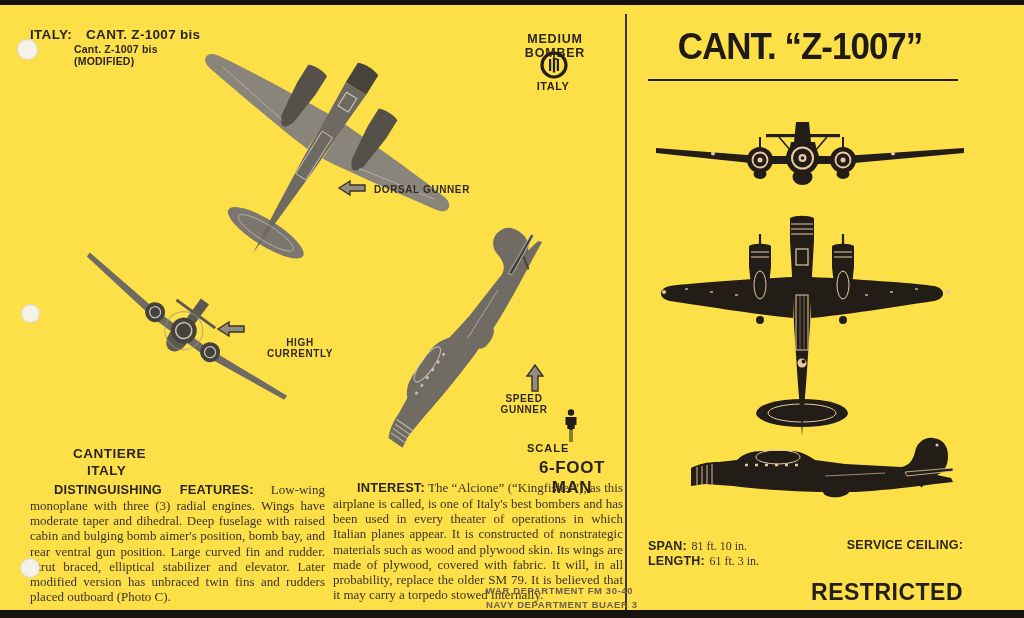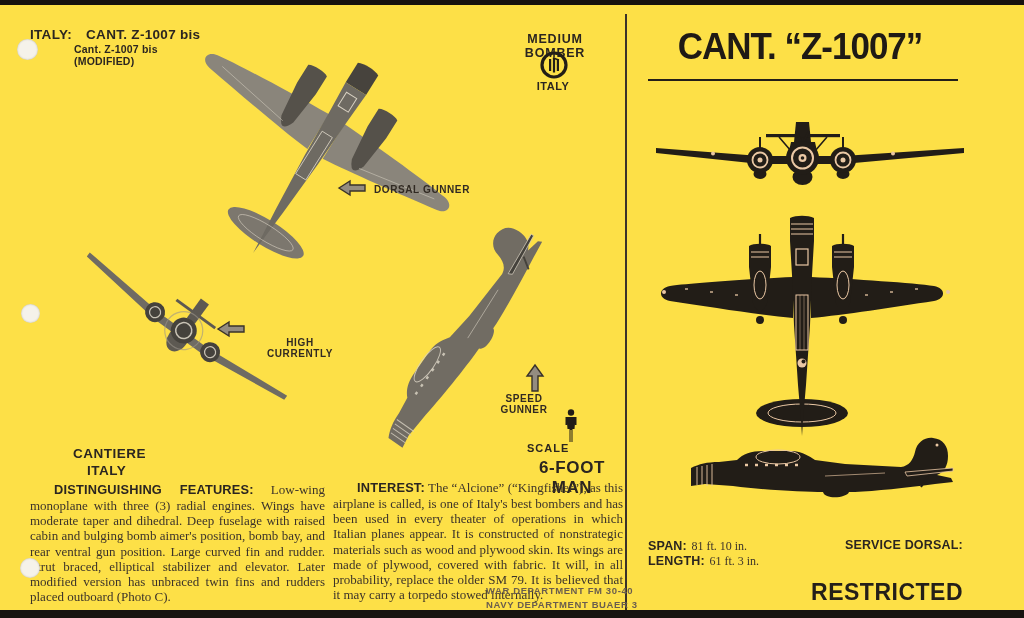--- a/index.html
+++ b/index.html
@@ -226,21 +226,21 @@
     <path d="M244,41 L236,53" stroke="#221d17" stroke-width="2"></path>
     <path d="M140,42 L200,39" stroke="#ebc8a4" stroke-width="0.8" opacity="0.8"></path>
     <circle cx="252" cy="11" r="1.5" fill="#ebc8a4"></circle>
   </svg>
 
   <div class="abs spec-row" style="left:648px;top:536px;">
     <span class="spec-label">SPAN:</span>
     <span class="spec-value">81 ft. 10 in.</span>
   </div>
   <div class="abs spec-row" style="left:760px;top:535px;width:203px;text-align:right;">
-    <span class="spec-label">SERVICE DORSAL:</span>
+    <span class="spec-label">SERVICE CEILING:</span>
   </div>
   <div class="abs spec-row" style="left:648px;top:551px;">
     <span class="spec-label">LENGTH:</span>
     <span class="spec-value">61 ft. 3 in.</span>
   </div>
 
   <div class="abs classification" style="left:763px;top:578px;width:200px;">RESTRICTED</div>
 
   <div class="abs hole" style="left:17px;top:39px;width:21px;height:21px;"></div>
   <div class="abs hole" style="left:21px;top:304px;width:19px;height:19px;"></div>

